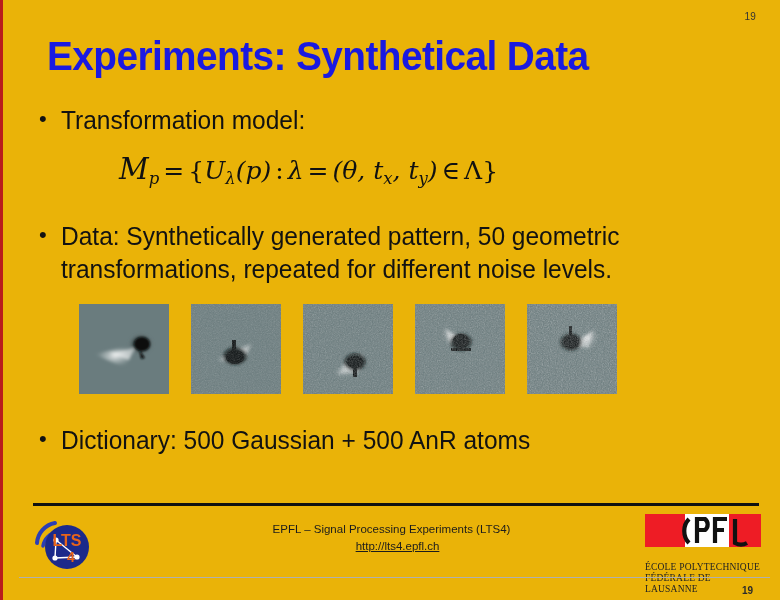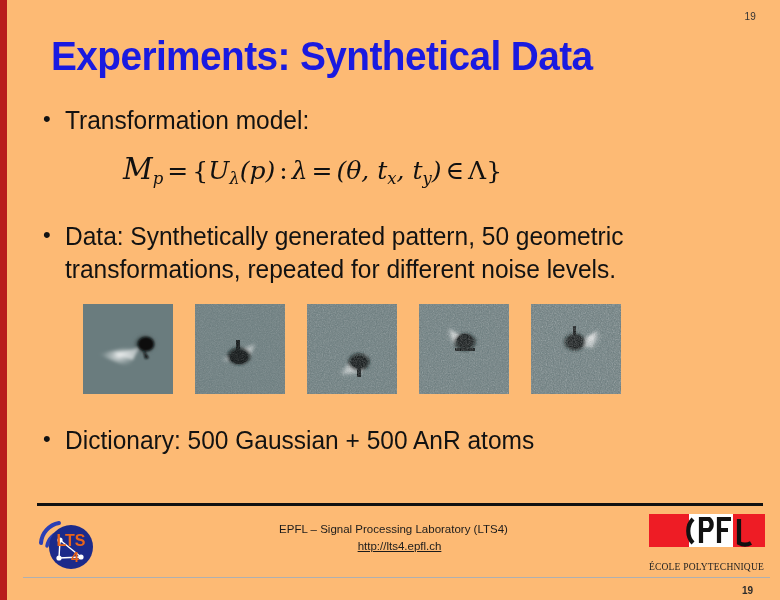--- a/index.html
+++ b/index.html
@@ -8,23 +8,23 @@
     padding: 0;
     background: #ffffff;
   }
   body {
     font-family: "Liberation Sans", sans-serif;
   }
   #slide {
     position: relative;
     width: 780px;
     height: 600px;
-    background: #fdba74;
+    background: #eab308;
     overflow: hidden;
-    border-left: 7px solid #b91c1c;
+    border-left: 3px solid #b91c1c;
     box-sizing: border-box;
   }
 
   
   .page-num-top {
     position: absolute;
     top: 11px;
     right: 24px;
     font-size: 10px;
     color: #333333;
@@ -375,39 +375,40 @@
         <circle cx="31" cy="27" r="2.6" stroke="none"></circle>
         <circle cx="30" cy="45" r="2.6" stroke="none"></circle>
         <circle cx="52" cy="44" r="2.6" stroke="none"></circle>
       </g>
       <text x="42" y="33" text-anchor="middle" font-family="Liberation Sans, sans-serif" font-size="16" font-weight="bold" fill="#e8641a">LTS</text>
       <text x="46" y="49" text-anchor="middle" font-family="Liberation Sans, sans-serif" font-size="14" font-weight="bold" fill="#e8641a">4</text>
     </svg>
   </div>
 
   <div id="footer-text">
-    <div>EPFL – Signal Processing Laboratory (LTS4)</div>
+    <div>EPFL – Signal Processing Experiments (LTS4)</div>
     <a class="url" href="#">http://lts4.epfl.ch</a>
   </div>
 
   <div id="epfl-logo">
     <div class="epfl-mark">
       <svg width="116" height="33" viewBox="0 0 116 33">
         <rect x="0" y="0" width="40" height="33" fill="#ee1c25"></rect>
         <rect x="84" y="0" width="32" height="33" fill="#ee1c25"></rect>
         <rect x="40" y="0" width="44" height="33" fill="#ffffff"></rect>
         <g fill="none" stroke="#111111" stroke-width="4.2" stroke-linecap="butt">
           <path d="M44,5 A14,16 0 0 0 44,29"></path>
           <path d="M52,29 L52,5 L60,5 A7,7 0 0 1 60,16 L52,16"></path>
           <path d="M70,29 L70,5 L82,5 M70,16 L79,16"></path>
           <path d="M90,5 L90,29 A14,16 0 0 0 102,29"></path>
         </g>
       </svg>
     </div>
     <div class="epfl-words">
       <div>ÉCOLE POLYTECHNIQUE</div>
+      <div>FÉDÉRALE DE LAUSANNE</div>
     </div>
   </div>
 
   <div class="bottom-rule"></div>
   <div class="page-num-bottom">19</div>
 
 </div>
 
 </body></html>

